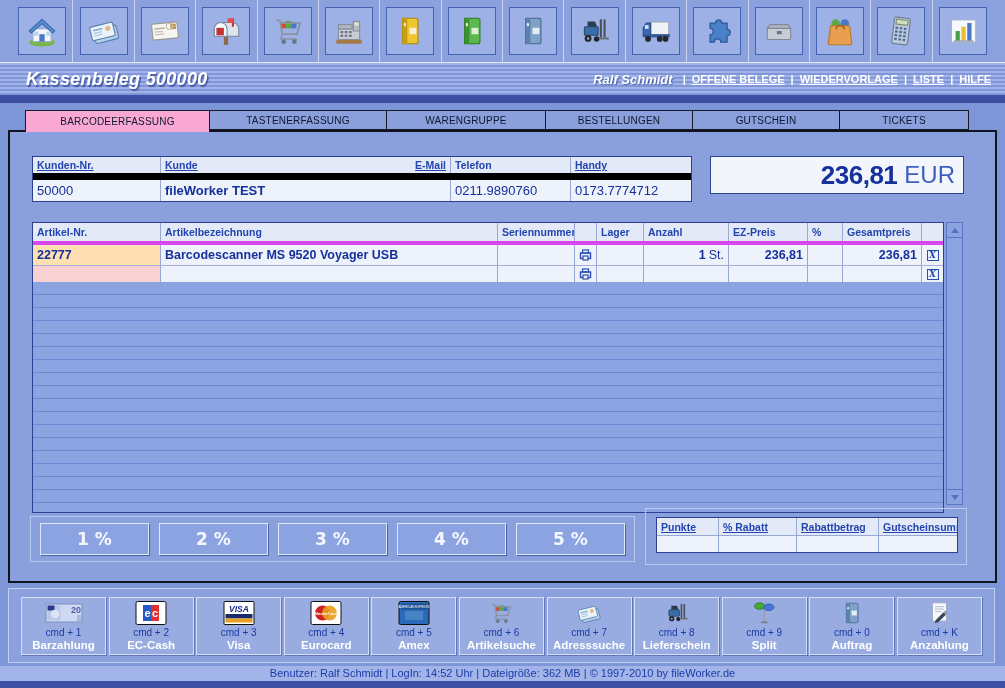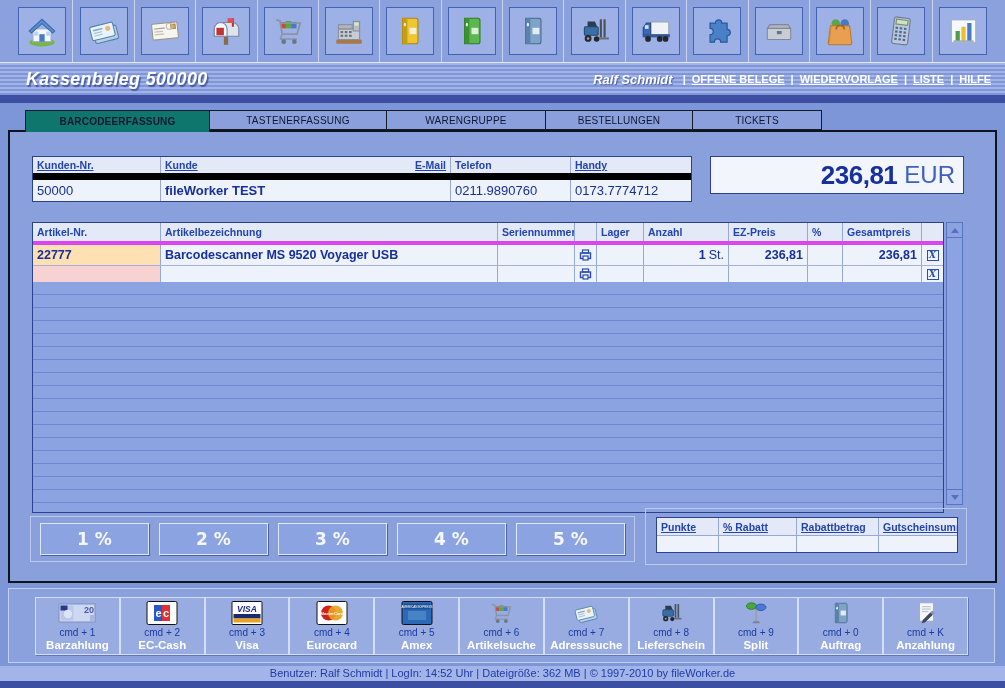--- a/index.html
+++ b/index.html
@@ -33,21 +33,21 @@
   .header-links a{color:#fff;text-decoration:underline;cursor:pointer;}
   .header-links .sep{margin:0 6px;text-decoration:none;}
   .darkstrip{position:absolute;top:95px;left:0;right:0;height:8px;background:#3c4fa2;}
 
   
   .tabs{position:absolute;top:110px;left:25px;height:22px;display:flex;z-index:3;}
   .tab{box-sizing:border-box;height:20px;background:#8a9fdb;border:1px solid #141a28;
     margin-left:-1px;display:flex;align-items:center;justify-content:center;
     font-size:10px;color:#0e1830;cursor:pointer;letter-spacing:.2px;}
   .tab:first-child{margin-left:0;}
-  .tab.active{height:22px;background:#0f766e;border-bottom:none;font-weight:bold;}
+  .tab.active{height:22px;background:#f9a8d4;border-bottom:none;font-weight:normal;}
 
   
   .panel{position:absolute;left:8px;top:130px;width:985px;height:449px;
     border:2px solid #10141f;background:#8aa0dc;}
 
   .fieldbox{position:absolute;border:1px solid #2a4090;background:#eef2fa;}
   .grid-row{display:grid;}
   .cell{box-sizing:border-box;border-right:1px solid #98a8d4;padding:0 4px;
     display:flex;align-items:center;overflow:hidden;white-space:nowrap;}
   .cell:last-child{border-right:none;}
@@ -106,21 +106,21 @@
   .voucher-box{position:absolute;left:635px;top:376px;width:322px;height:57px;box-sizing:border-box;
     border:1px solid #bcc9ee;}
   .voucher{position:absolute;left:10px;top:8px;width:300px;border:1px solid #2a4090;}
   .voucher .grid-row{grid-template-columns:62px 78px 82px 78px;}
   .voucher .hdr-row{height:17px;border-bottom:1px solid #98a8d4;}
   .voucher .val-row{height:16px;}
 
   
   .actions-bar{position:absolute;left:8px;top:588px;width:987px;height:75px;box-sizing:border-box;
     background:#8ba1dd;border:1px solid #c2cff2;display:flex;align-items:center;
-    justify-content:space-between;padding:0 26px;}
+    justify-content:space-between;padding:0 12px;}
   .action-btn{width:85px;height:58px;background:#98ace2;border:1px solid #d4def6;
     box-shadow:1px 1px 0 rgba(70,90,160,.6);display:flex;flex-direction:column;
     align-items:center;justify-content:center;cursor:pointer;padding:0;}
   .action-icon{width:40px;height:27px;display:flex;align-items:center;justify-content:center;}
   .action-icon svg{width:40px;height:26px;}
   .action-icon.sq svg{width:28px;height:26px;}
   .action-shortcut{font-size:10px;color:#1c3aa0;line-height:13px;}
   .action-label{font-size:11.5px;font-weight:bold;color:#fff;line-height:13px;}
 
   
@@ -387,20 +387,21 @@
       <a>HILFE</a>
     </div>
 </div>
 <div class="darkstrip"></div>
 
 <div class="tabs" id="tabs">
     <div class="tab active" style="width: 185px;">BARCODEERFASSUNG</div>
     <div class="tab" style="width: 178px;">TASTENERFASSUNG</div>
     <div class="tab" style="width: 160px;">WARENGRUPPE</div>
     <div class="tab" style="width: 148px;">BESTELLUNGEN</div>
+    <div class="tab" style="width: 148px;">GUTSCHEIN</div>
     <div class="tab" style="width: 130px;">TICKETS</div>
   </div>
 
 <div class="panel">
 
   <div class="fieldbox customer">
     <div class="grid-row hdr-row">
       <div class="cell hdr">
           <span class="ul">Kunden-Nr.</span>
         </div>

